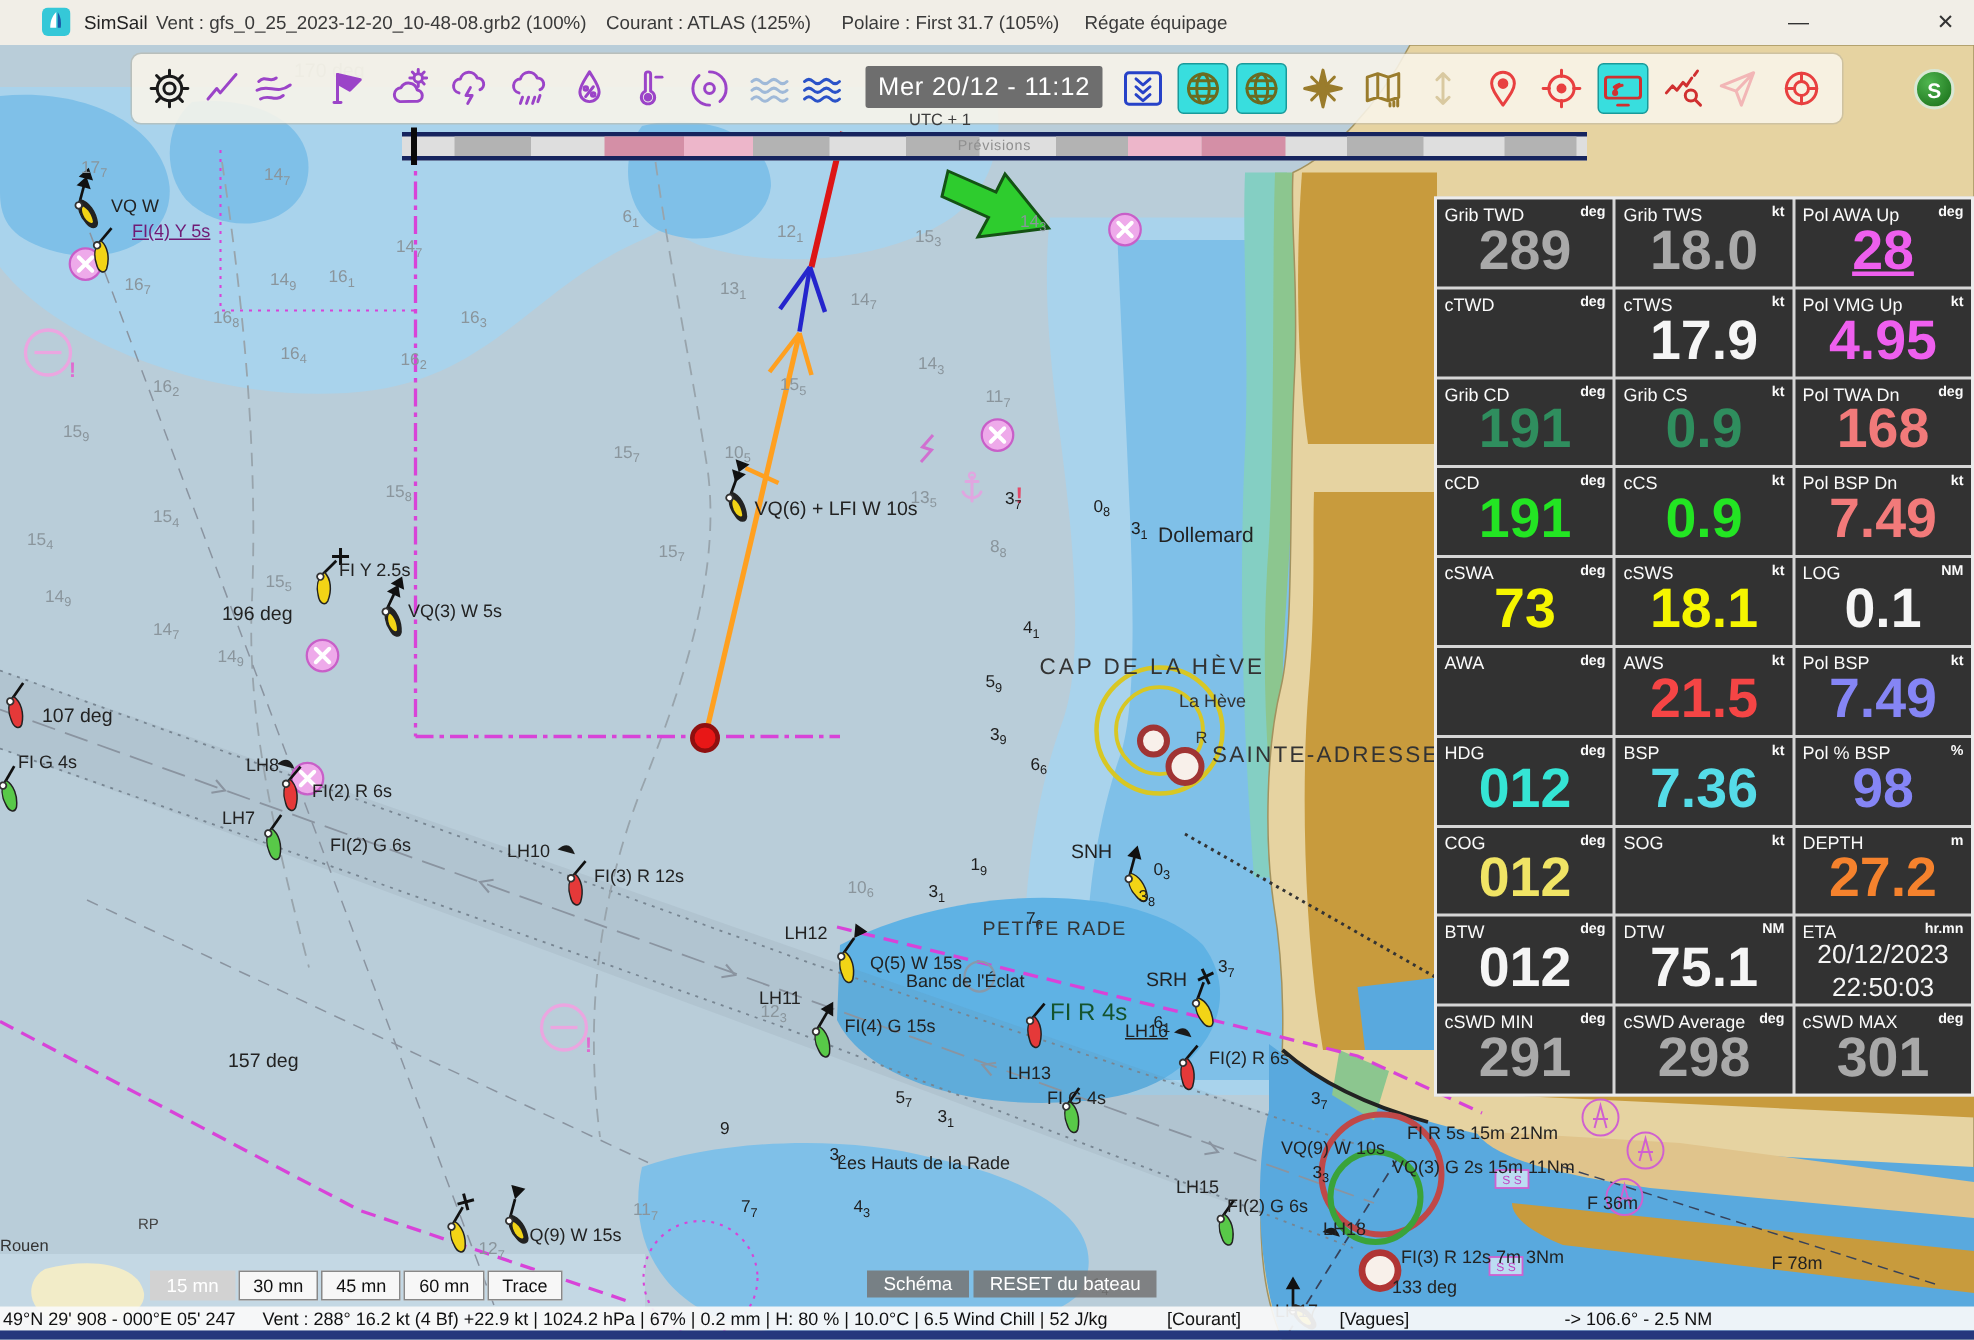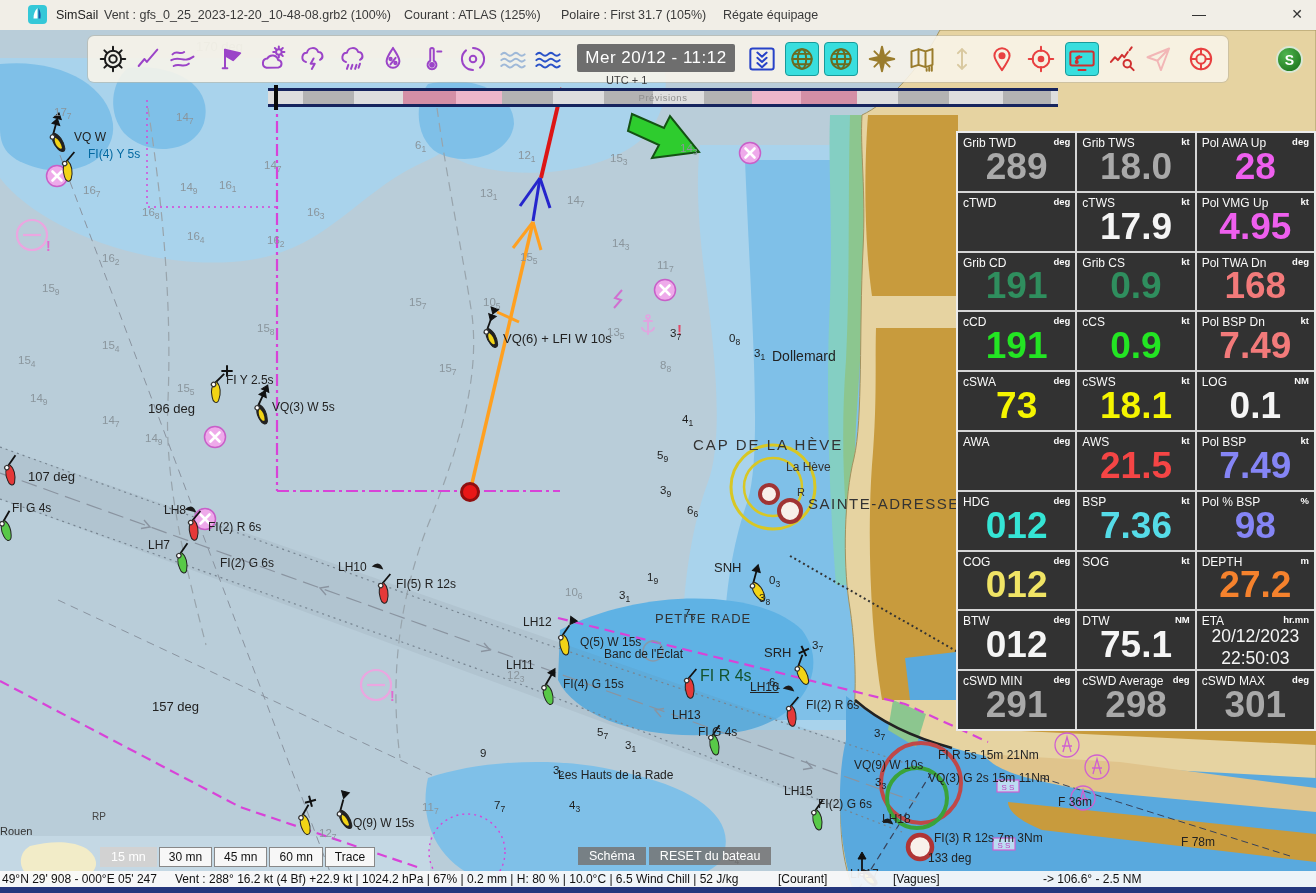--- a/index.html
+++ b/index.html
@@ -397,30 +397,30 @@
       <span class="lbl" style="left: 764px; top: 616px; font-size: 13px; color: rgb(34, 34, 34);">SRH</span>
       <span class="lbl" style="left: 558px; top: 739px; font-size: 12px; color: rgb(34, 34, 34);">Les Hauts de la Rade</span>
       <span class="lbl" style="left: 28px; top: 440px; font-size: 13px; color: rgb(34, 34, 34);">107 deg</span>
       <span class="lbl" style="left: 148px; top: 372px; font-size: 13px; color: rgb(34, 34, 34);">196 deg</span>
       <span class="lbl" style="left: 152px; top: 670px; font-size: 13px; color: rgb(34, 34, 34);">157 deg</span>
       <span class="lbl" style="left: 928px; top: 822px; font-size: 12px; color: rgb(34, 34, 34);">133 deg</span>
       <span class="lbl" style="left: 0px; top: 796px; font-size: 11px; color: rgb(51, 51, 51);">Rouen</span>
       <span class="lbl" style="left: 92px; top: 782px; font-size: 10px; color: rgb(68, 68, 68);">RP</span>
       <span class="lbl" style="left: 196px; top: 10px; font-size: 13px; color: rgb(154, 170, 180);">170 deg</span>
       <span class="lbl" style="left: 74px; top: 101px; font-size: 12px; color: rgb(34, 34, 34);">VQ W</span>
-      <span class="lbl" style="left: 88px; top: 118px; font-size: 12px; color: #0369a1;">FI(4) Y 5s</span>
+      <span class="lbl" style="left: 88px; top: 118px; font-size: 12px; color: #701a75; text-decoration: underline;">FI(4) Y 5s</span>
       <span class="lbl" style="left: 226px; top: 344px; font-size: 12px; color: rgb(34, 34, 34);">FI Y 2.5s</span>
       <span class="lbl" style="left: 272px; top: 371px; font-size: 12px; color: rgb(34, 34, 34);">VQ(3) W 5s</span>
       <span class="lbl" style="left: 503px; top: 302px; font-size: 13px; color: rgb(34, 34, 34);">VQ(6) + LFI W 10s</span>
       <span class="lbl" style="left: 164px; top: 474px; font-size: 12px; color: rgb(34, 34, 34);">LH8</span>
       <span class="lbl" style="left: 208px; top: 491px; font-size: 12px; color: rgb(34, 34, 34);">FI(2) R 6s</span>
       <span class="lbl" style="left: 148px; top: 509px; font-size: 12px; color: rgb(34, 34, 34);">LH7</span>
       <span class="lbl" style="left: 220px; top: 527px; font-size: 12px; color: rgb(34, 34, 34);">FI(2) G 6s</span>
       <span class="lbl" style="left: 338px; top: 531px; font-size: 12px; color: rgb(34, 34, 34);">LH10</span>
-      <span class="lbl" style="left: 396px; top: 548px; font-size: 12px; color: rgb(34, 34, 34);">FI(5) R 12s</span>
+      <span class="lbl" style="left: 396px; top: 548px; font-size: 12px; color: rgb(34, 34, 34);">FI(3) R 12s</span>
       <span class="lbl" style="left: 12px; top: 472px; font-size: 12px; color: rgb(34, 34, 34);">FI G 4s</span>
       <span class="lbl" style="left: 523px; top: 586px; font-size: 12px; color: rgb(34, 34, 34);">LH12</span>
       <span class="lbl" style="left: 580px; top: 606px; font-size: 12px; color: rgb(34, 34, 34);">Q(5) W 15s</span>
       <span class="lbl" style="left: 506px; top: 629px; font-size: 12px; color: rgb(34, 34, 34);">LH11</span>
       <span class="lbl" style="left: 563px; top: 648px; font-size: 12px; color: rgb(34, 34, 34);">FI(4) G 15s</span>
       <span class="lbl" style="left: 700px; top: 638px; font-size: 16px; color: #14532d;">FI R 4s</span>
       <span class="lbl" style="left: 750px; top: 651px; font-size: 12px; color: rgb(34, 34, 34); text-decoration: underline;">LH16</span>
       <span class="lbl" style="left: 806px; top: 669px; font-size: 12px; color: rgb(34, 34, 34);">FI(2) R 6s</span>
       <span class="lbl" style="left: 672px; top: 679px; font-size: 12px; color: rgb(34, 34, 34);">LH13</span>
       <span class="lbl" style="left: 698px; top: 696px; font-size: 12px; color: rgb(34, 34, 34);">FI G 4s</span>
@@ -622,21 +622,21 @@
         <span class="clabel">Grib TWS</span>
         <span class="cunit">kt</span>
       </div>
       <div class="cval" style="color: rgb(169, 169, 169);">18.0</div>
     </div>
     <div class="cell">
       <div class="chead">
         <span class="clabel">Pol AWA Up</span>
         <span class="cunit">deg</span>
       </div>
-      <div class="cval" style="color: rgb(238, 95, 238);">28</div>
+      <div class="cval" style="color: rgb(238, 95, 238); text-decoration: underline;">28</div>
     </div>
     <div class="cell">
       <div class="chead">
         <span class="clabel">cTWD</span>
         <span class="cunit">deg</span>
       </div>
       <div class="cval" style="color: #86efac; margin-top: 34px;">297</div>
     </div>
     <div class="cell">
       <div class="chead">

